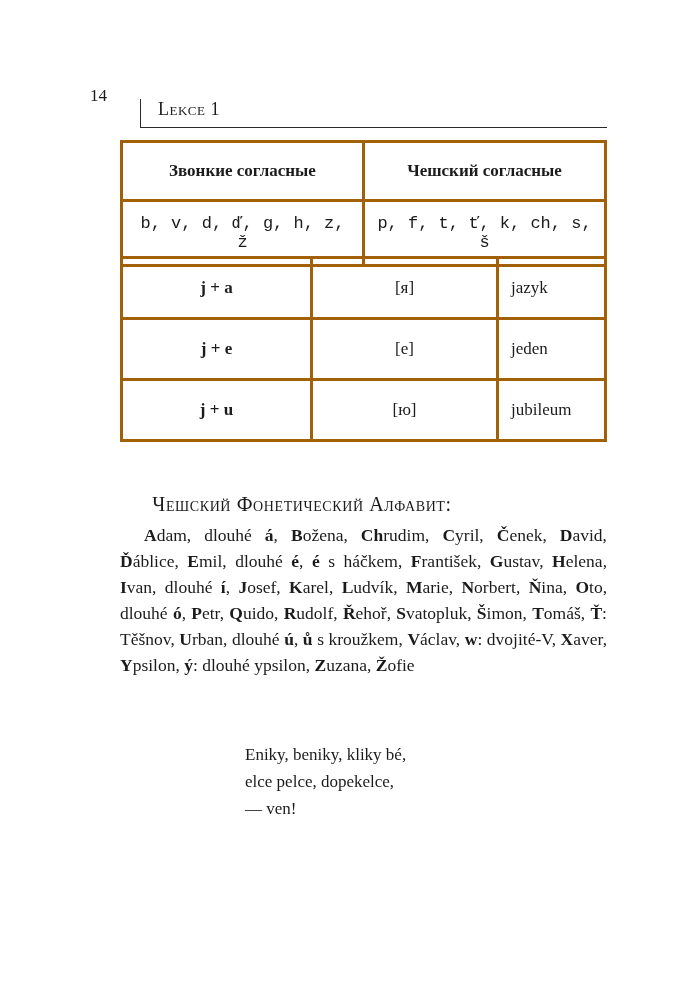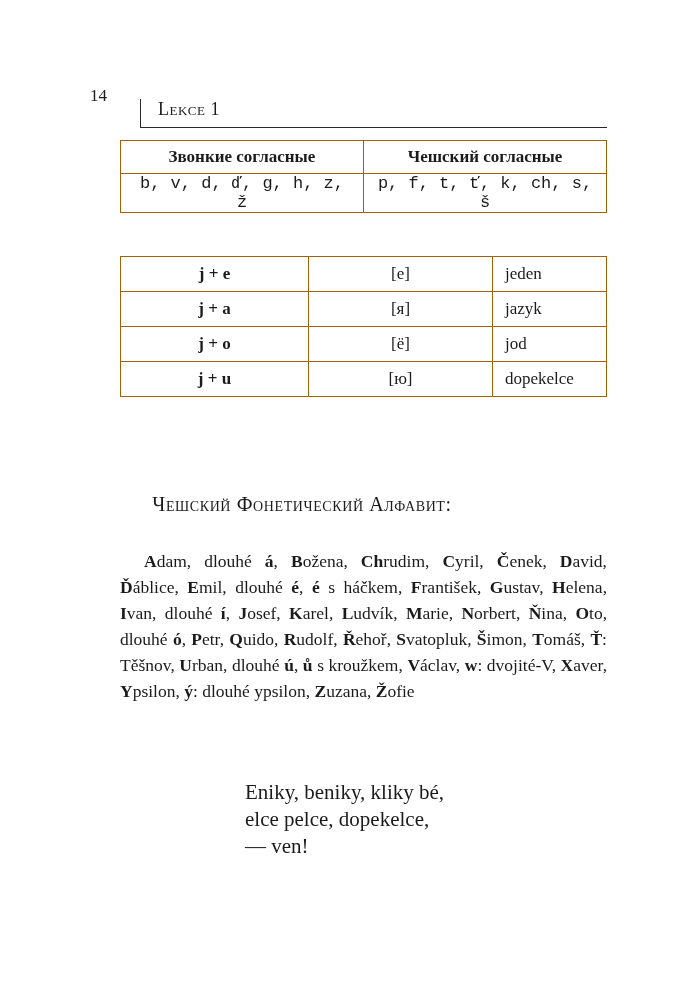--- a/index.html
+++ b/index.html
@@ -43,22 +43,22 @@
   
   table.tbl {
     position: absolute;
     left: 120px;
     width: 487px;
     border-collapse: collapse;
     table-layout: fixed;
     font-size: 17px;
   }
   table.tbl th, table.tbl td {
-    border: 1px solid #a16207;
-    padding: 0 10px;
+    border: 3px solid #a16207;
+    padding: 12px 10px;
     vertical-align: middle;
   }
   .consonants { top: 140px; }
   .consonants th { height: 32px; text-align: center; font-weight: bold; }
   .consonants td { height: 32px; text-align: center; font-family: Liberation Mono, monospace; }
 
   .intro {
     position: absolute;
     top: 227px;
     left: 145px;
@@ -82,36 +82,36 @@
     font-variant: small-caps;
     font-weight: normal;
     font-size: 20px;
     letter-spacing: 0.6px;
   }
   .h-alphabet { top: 493px; }
   .h-rhyme { top: 734px; }
 
   .alphabet-par {
     position: absolute;
-    top: 548px;
+    top: 522px;
     left: 120px;
     width: 487px;
     margin: 0;
     font-size: 17.5px;
     line-height: 26px;
     text-align: justify;
     text-indent: 24px;
   }
   .alphabet-par b { font-weight: bold; }
 
   .poem {
     position: absolute;
-    top: 779px;
+    top: 741px;
     left: 245px;
-    font-size: 21px;
+    font-size: 17px;
     line-height: 27px;
   }
 </style>
 </head>
 <body>
 
 <div class="page">
 
   <header class="page-header">
     <span class="page-num">14</span>
@@ -130,38 +130,33 @@
         <td>b, v, d, ď, g, h, z, ž</td>
         <td>p, f, t, ť, k, ch, s, š</td>
       </tr>
     </tbody>
   </table>
 
 
   <table class="tbl combos">
     <tbody>
       <tr>
+        <td class="c-combo">j + a</td>
+        <td class="c-trans">[я]</td>
+        <td class="c-example">jazyk</td>
+      </tr>
+      <tr>
         <td class="c-combo">j + e</td>
         <td class="c-trans">[е]</td>
         <td class="c-example">jeden</td>
       </tr>
       <tr>
-        <td class="c-combo">j + a</td>
-        <td class="c-trans">[я]</td>
-        <td class="c-example">jazyk</td>
-      </tr>
-      <tr>
-        <td class="c-combo">j + o</td>
-        <td class="c-trans">[ё]</td>
-        <td class="c-example">jod</td>
-      </tr>
-      <tr>
         <td class="c-combo">j + u</td>
         <td class="c-trans">[ю]</td>
-        <td class="c-example">dopekelce</td>
+        <td class="c-example">jubileum</td>
       </tr>
     </tbody>
   </table>
 
   <h2 class="sc-heading h-alphabet">Чешский Фонетический Алфавит:</h2>
 
   <p class="alphabet-par"><b>A</b><span>dam, dlouhé </span><b>á</b><span>, </span><b>B</b><span>ožena, </span><b>Ch</b><span>rudim, </span><b>C</b><span>yril, </span><b>Č</b><span>enek, </span><b>D</b><span>avid, </span><b>Ď</b><span>áblice, </span><b>E</b><span>mil, dlouhé </span><b>é</b><span>, </span><b>é</b><span> s háčkem, </span><b>F</b><span>rantišek, </span><b>G</b><span>ustav, </span><b>H</b><span>elena, </span><b>I</b><span>van, dlouhé </span><b>í</b><span>, </span><b>J</b><span>osef, </span><b>K</b><span>arel, </span><b>L</b><span>udvík, </span><b>M</b><span>arie, </span><b>N</b><span>orbert, </span><b>Ň</b><span>ina, </span><b>O</b><span>to, dlouhé </span><b>ó</b><span>, </span><b>P</b><span>etr, </span><b>Q</b><span>uido, </span><b>R</b><span>udolf, </span><b>Ř</b><span>ehoř, </span><b>S</b><span>vatopluk, </span><b>Š</b><span>imon, </span><b>T</b><span>omáš, </span><b>Ť</b><span>: Těšnov, </span><b>U</b><span>rban, dlouhé </span><b>ú</b><span>, </span><b>ů</b><span> s kroužkem, </span><b>V</b><span>áclav, </span><b>w</b><span>: dvojité-V, </span><b>X</b><span>aver, </span><b>Y</b><span>psilon, </span><b>ý</b><span>: dlouhé ypsilon, </span><b>Z</b><span>uzana, </span><b>Ž</b><span>ofie</span></p>
 
 
   <div class="poem">

